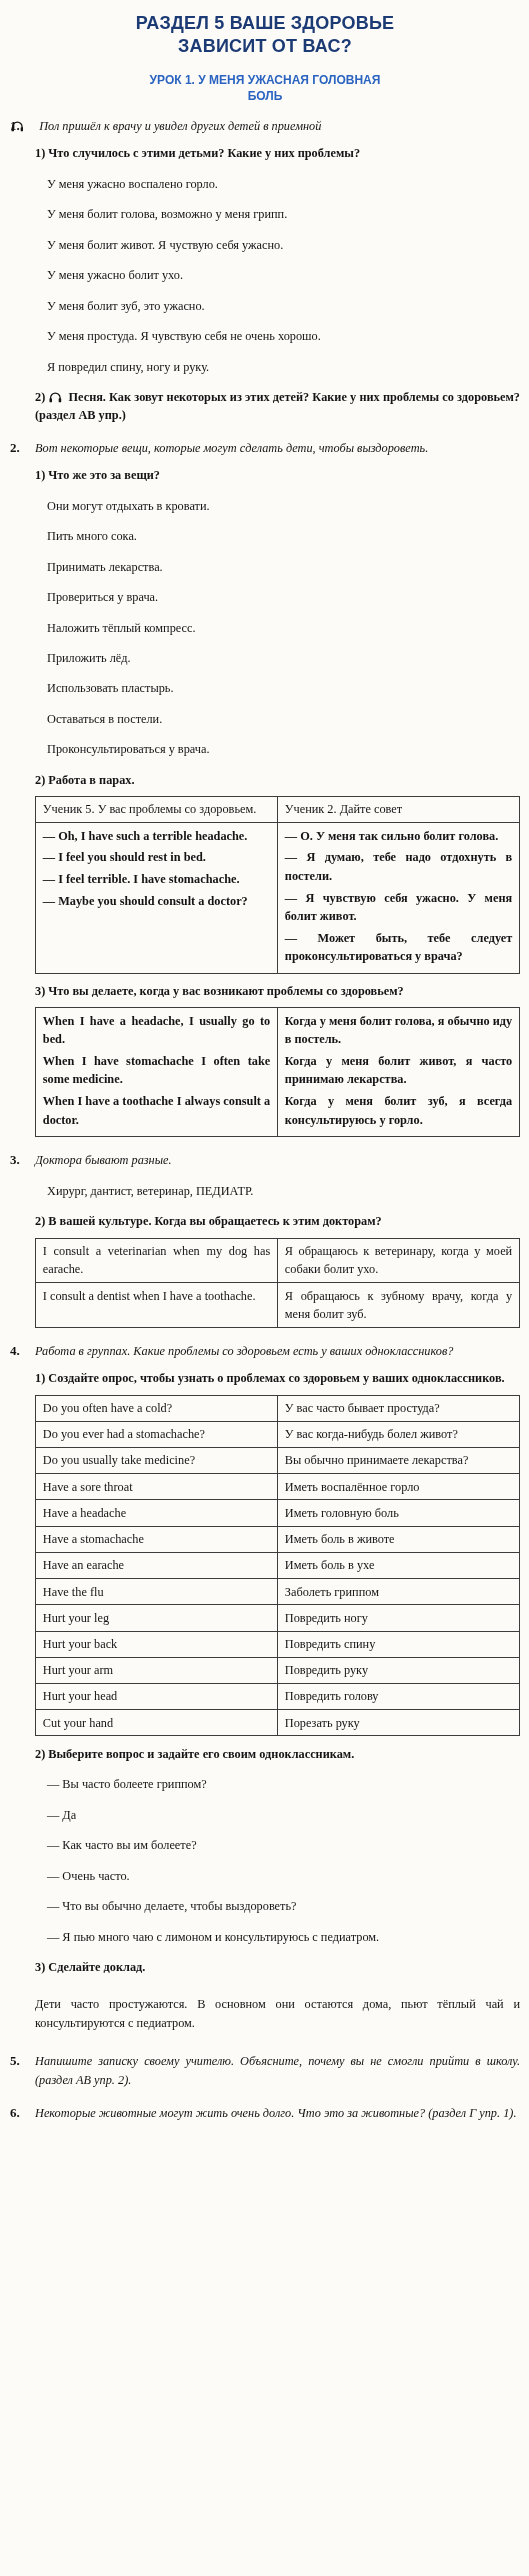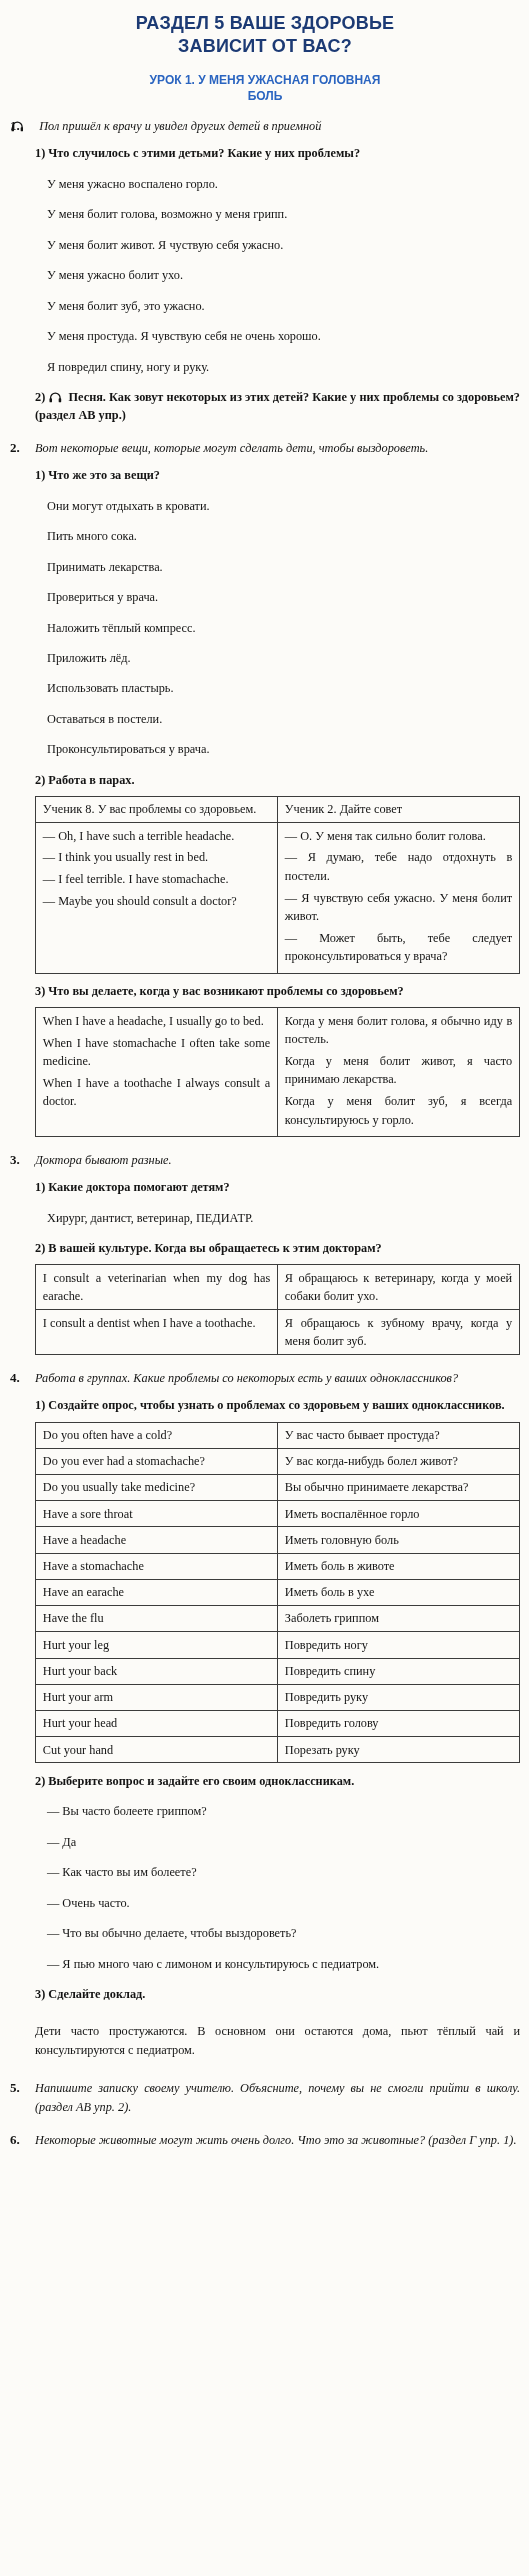--- a/index.html
+++ b/index.html
@@ -29,21 +29,21 @@
   .ex-head { text-indent: -25px; margin: 0 0 5px; text-align: justify; }
   .num { display: inline-block; width: 25px; text-indent: 0; font-weight: bold; font-size: 13px; }
   .intro { font-style: italic; }
   .sub { font-weight: bold; margin: 8.5px 0 3.4px; text-align: justify; }
   .lines { margin: 1.7px 0; }
   .line { margin: 12px; }
   .icon { display: inline-block; margin: 0 3.4px 0 0.8px; }
   .icon svg { vertical-align: -1.7px; }
   table.tbl { width: 100%; border-collapse: collapse; margin: 6.8px 0 8.5px; table-layout: fixed; }
   .tbl td { border: 0.8px solid #3c3c3c; padding: 3.4px 6.8px; vertical-align: top; width: 50%; text-align: justify; }
-  .dline { margin: 0 0 3.4px; }
+  .dline { margin: 0 0 3.4px; font-weight: bold; }
   .dlist { margin: 1.7px 0; }
   .report { text-align: justify; margin: 19px 0; }
 </style>
 </head>
 <body>
 
 <div class="page">
 
   <header>
     <h1 class="main-title">
@@ -102,28 +102,28 @@
         <p class="line">Наложить тёплый компресс.</p>
         <p class="line">Приложить лёд.</p>
         <p class="line">Использовать пластырь.</p>
         <p class="line">Оставаться в постели.</p>
         <p class="line">Проконсультироваться у врача.</p>
       </div>
     <p class="sub">2) Работа в парах.</p>
     <table class="tbl">
       <tbody>
         <tr>
-          <td>Ученик 8. У вас проблемы со здоровьем.</td>
+          <td>Ученик 5. У вас проблемы со здоровьем.</td>
           <td>Ученик 2. Дайте совет</td>
         </tr>
         <tr>
           <td>
 
           <p class="dline">— Oh, I have such a terrible headache.</p>
-              <p class="dline">— I think you usually rest in bed.</p>
+              <p class="dline">— I feel you should rest in bed.</p>
               <p class="dline">— I feel terrible. I have stomachache.</p>
               <p class="dline">— Maybe you should consult a doctor?</p>
             </td>
           <td>
 
           <p class="dline">— О. У меня так сильно болит голова.</p>
               <p class="dline">— Я думаю, тебе надо отдохнуть в постели.</p>
               <p class="dline">— Я чувствую себя ужасно. У меня болит живот.</p>
               <p class="dline">— Может быть, тебе следует проконсультироваться у врача?</p>
             </td>
@@ -148,42 +148,41 @@
             </td>
         </tr>
       </tbody>
     </table>
   </section>
 
   <section class="ex">
     <p class="ex-head">
       <span class="num">3.</span><i class="intro">Доктора бывают разные.</i>
     </p>
-    <p class="sub">1) Какие доктора помогают детям?</p>
     <p class="line">Хирург, дантист, ветеринар, ПЕДИАТР.</p>
     <p class="sub">2) В вашей культуре. Когда вы обращаетесь к этим докторам?</p>
     <table class="tbl">
       <tbody>
 
           <tr>
             <td>I consult a veterinarian when my dog has earache.</td>
             <td>Я обращаюсь к ветеринару, когда у моей собаки болит ухо.</td>
           </tr>
 
           <tr>
             <td>I consult a dentist when I have a toothache.</td>
             <td>Я обращаюсь к зубному врачу, когда у меня болит зуб.</td>
           </tr>
         </tbody>
     </table>
   </section>
 
   <section class="ex">
     <p class="ex-head">
-      <span class="num">4.</span><i class="intro">Работа в группах. Какие проблемы со некоторых есть у ваших одноклассников?</i>
+      <span class="num">4.</span><i class="intro">Работа в группах. Какие проблемы со здоровьем есть у ваших одноклассников?</i>
     </p>
     <p class="sub">1) Создайте опрос, чтобы узнать о проблемах со здоровьем у ваших одноклассников.</p>
     <table class="tbl">
       <tbody>
 
           <tr>
             <td>Do you often have a cold?</td>
             <td>У вас часто бывает простуда?</td>
           </tr>
 

